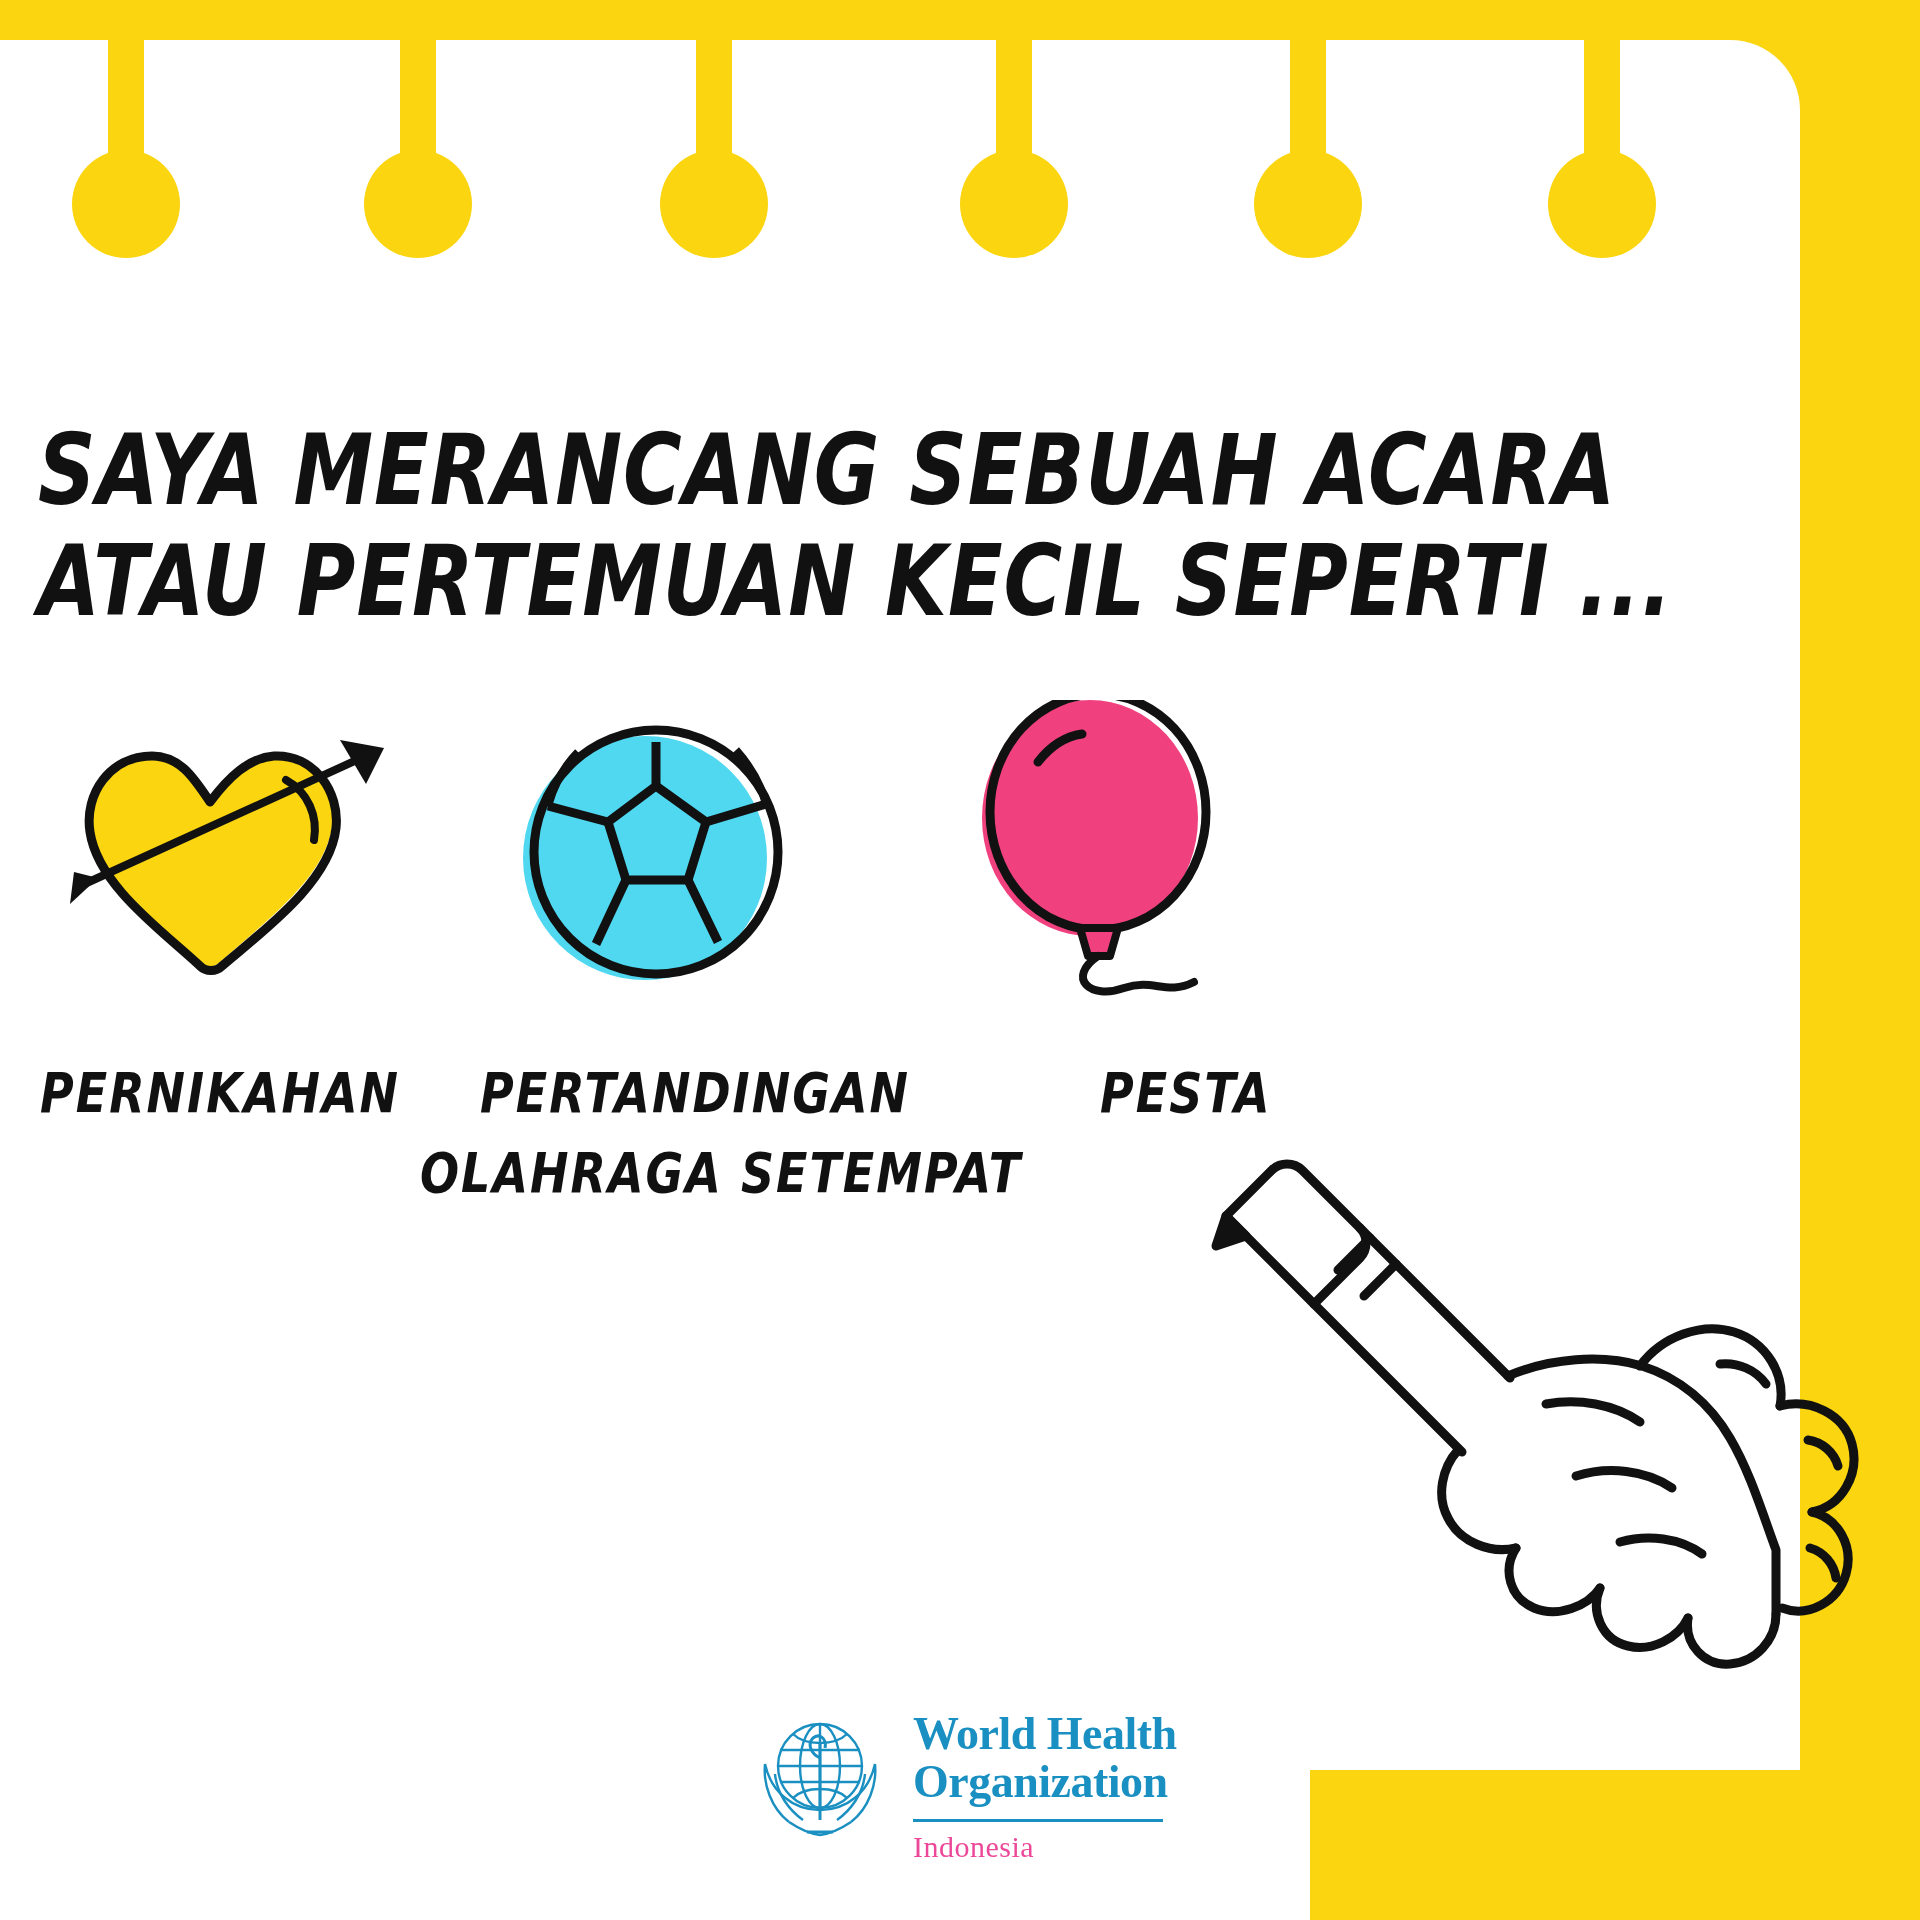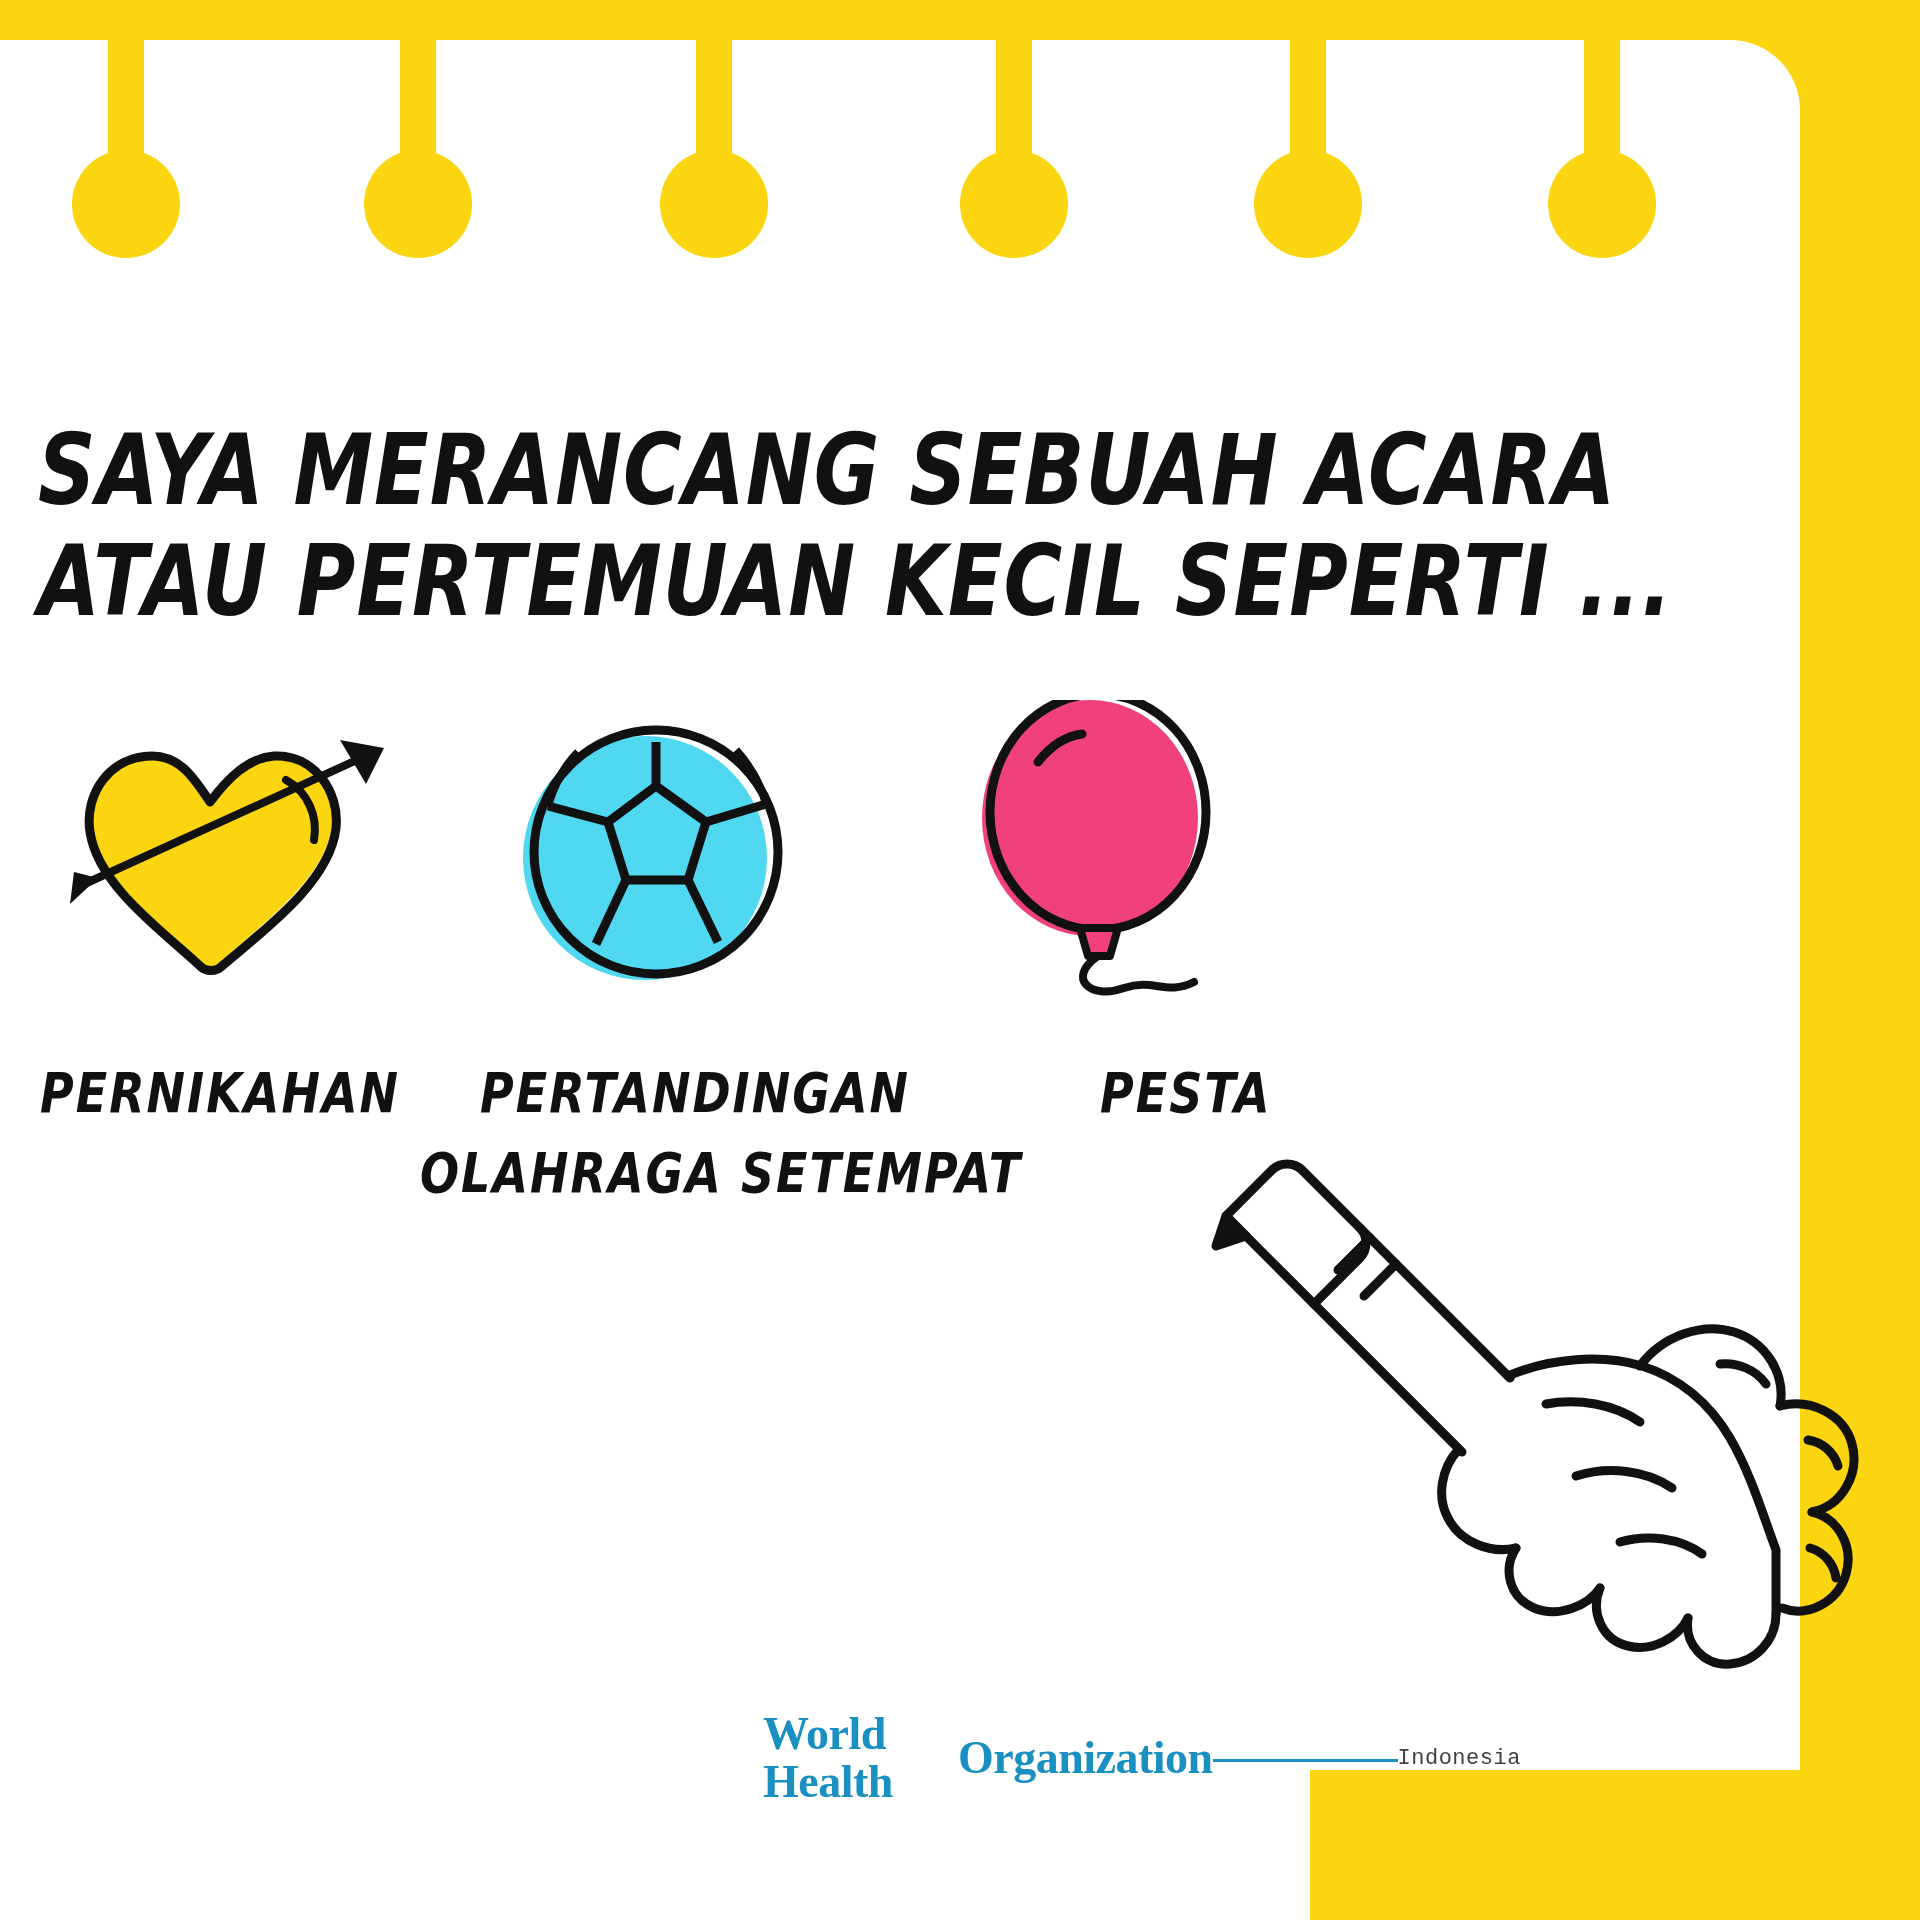--- a/index.html
+++ b/index.html
@@ -178,42 +178,42 @@
     left: 745px;
     top: 1700px;
     width: 450px;
     height: 200px;
     display: flex;
     align-items: flex-start;
     gap: 18px;
   }
   .who-text {
     display: flex;
+    flex-direction: column;
     justify-content: center;
     padding-top: 10px;
-    align-items: center;
   }
   .who-text .l {
     font-family: "Liberation Serif", serif;
     font-weight: bold;
     font-size: 46px;
     line-height: 1.05;
     color: #1a8fc1;
     letter-spacing: -0.5px;
   }
   .who-rule {
     width: 250px;
     height: 3px;
     background: #1a8fc1;
     margin: 12px 0 8px 0;
   }
   .who-country {
-    font-family: Liberation Mono, monospace;
-    font-size: 22px;
-    color: #404040;
+    font-family: Liberation Serif, serif;
+    font-size: 30px;
+    color: #ec4899;
     letter-spacing: 0.5px;
   }
 </style>
 </head>
 <body>
 
 <div id="poster">
 
   <div class="page-yellow"></div>
   <div class="page-white"></div>

